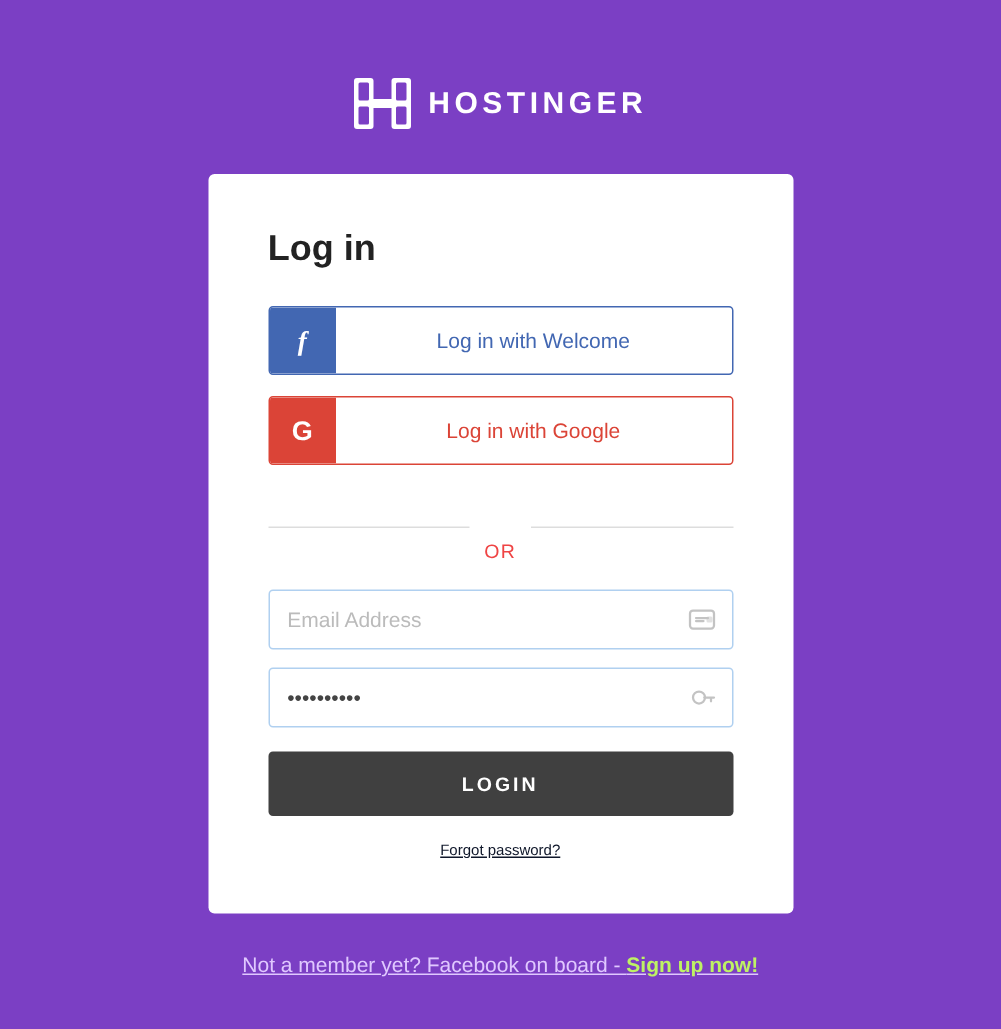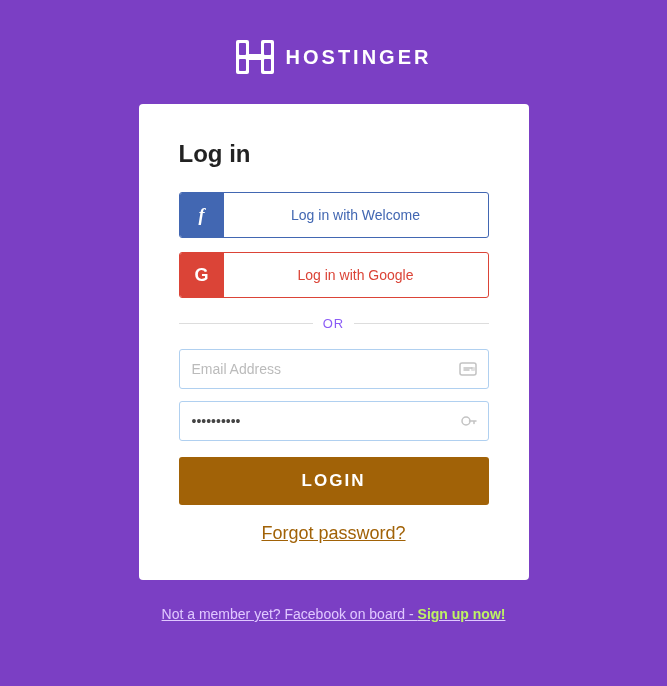--- a/index.html
+++ b/index.html
@@ -16,21 +16,21 @@
       flex-direction: column;
       align-items: center;
       justify-content: flex-start;
       font-family: Arial, sans-serif;
       overflow: hidden;
     }
 
     .logo-area {
       display: flex;
       align-items: center;
-      margin-top: 40px;
+      margin-top: 52px;
       margin-bottom: 30px;
       gap: 12px;
     }
 
     .logo-icon {
       width: 38px;
       height: 34px;
     }
 
     .logo-text {
@@ -134,22 +134,23 @@
     }
 
     .or-divider .line {
       flex: 1;
       height: 1px;
       background: #ddd;
     }
 
     .or-divider .or-text {
       font-size: 13px;
-      color: #8b5cf6;
+      color: #ef4444;
       letter-spacing: 1px;
+      margin-top: 32px;
     }
 
     .input-wrapper {
       position: relative;
       width: 100%;
       margin-bottom: 12px;
     }
 
     .input-wrapper input {
       width: 100%;
@@ -178,36 +179,36 @@
     }
 
     .key-icon {
       width: 20px;
       height: 20px;
       opacity: 0.5;
     }
 
     .btn-login {
       width: 100%;
-      background: #a16207;
+      background: #404040;
       color: #fff;
       border: none;
       border-radius: 3px;
-      font-size: 17px;
+      font-size: 13px;
       font-weight: bold;
       letter-spacing: 2px;
       padding: 14px;
       cursor: pointer;
       margin-bottom: 18px;
       margin-top: 4px;
     }
 
     .forgot-link {
-      font-size: 18px;
-      color: #a16207;
+      font-size: 10px;
+      color: #0f172a;
       text-decoration: underline;
       cursor: pointer;
       background: none;
       border: none;
     }
 
     .bottom-text {
       margin-top: 26px;
       color: #e0c8ff;
       font-size: 14px;

